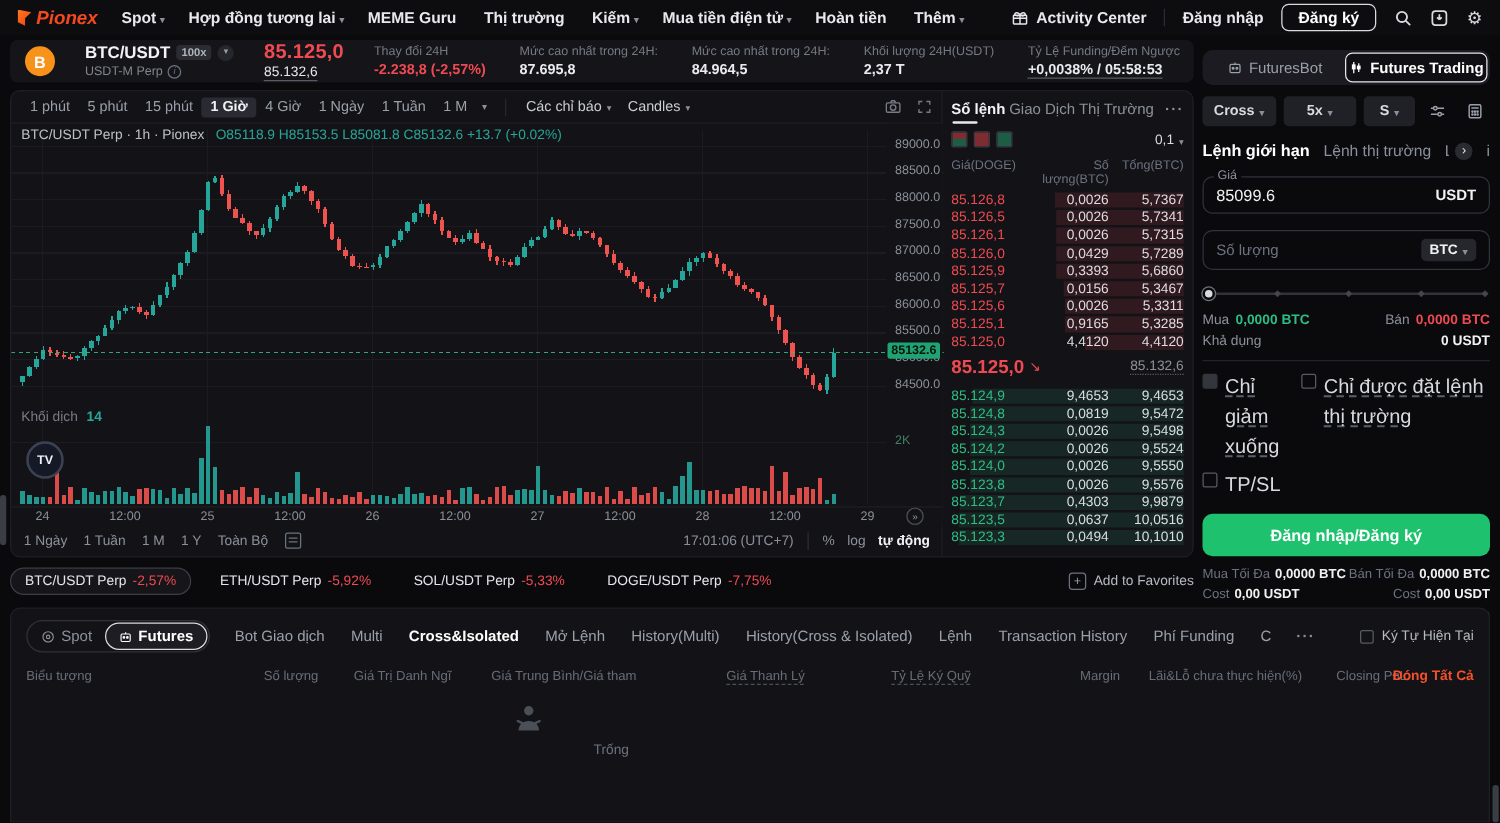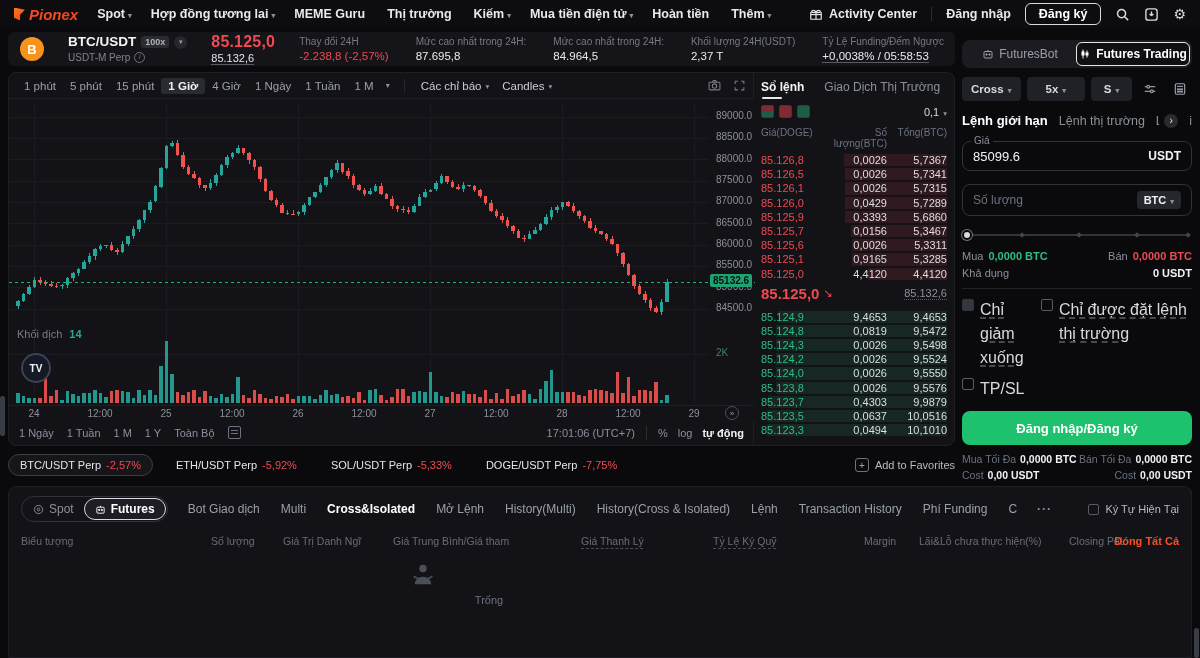--- a/index.html
+++ b/index.html
@@ -28,21 +28,21 @@
   .pair-name{font-size:13.5px;font-weight:700;color:#f2f3f5;white-space:nowrap}
   .lev-badge{background:#2b2b32;color:#aeb3bb;font-size:9px;padding:1px 4px;border-radius:3px;font-weight:600}
   .caret-circle{width:13px;height:13px;border-radius:50%;background:#26262d;color:#9aa0aa;font-size:7px;display:flex;align-items:center;justify-content:center}
   .pair-sub{display:flex;gap:4px;align-items:center;font-size:10px;color:#80858e;margin-top:2px}
   .info-dot{width:11px;height:11px;border:1px solid #6b7280;border-radius:50%;font-size:7.5px;color:#6b7280;display:flex;align-items:center;justify-content:center;font-style:italic}
   .pricebox{line-height:1}
   .price-main{font-size:16px;font-weight:bold;color:#ef4a52;letter-spacing:.2px}
   .price-mark{font-size:11px;color:#e4e6ea;border-bottom:1px solid #565b64;width:fit-content;margin-top:3px}
   .stats{display:flex;gap:27px}
   .stat .lb{font-size:10px;color:#757a84;white-space:nowrap}
-  .stat .vl{font-size:11.5px;font-weight:400;margin-top:3px;white-space:nowrap;color:#e9ebee;width:fit-content}
+  .stat .vl{font-size:11.5px;font-weight:700;margin-top:3px;white-space:nowrap;color:#e9ebee;width:fit-content}
   .vl.red{color:#ef4a52}
   .vl.underline{border-bottom:1px solid #565b64}
   .guide{margin-left:auto;display:flex;gap:6px;color:#d8dadd;font-size:11.5px;align-items:center;white-space:nowrap}
   
   #main{position:absolute;left:8px;top:72px;width:947px;height:374px;background:#131317;border:1px solid #1e1e25;border-radius:8px;overflow:hidden}
   #chartcol{position:absolute;left:0;top:0;width:745px;height:100%}
   #tvtoolbar{height:26px;border-bottom:1px solid #1e1e25;display:flex;align-items:center;padding:0 8px;gap:1px}
   .intv{padding:2px 7px;border-radius:3px;color:#9aa0aa;font-size:11.5px;white-space:nowrap}
   .intv.active{background:#2a2a32;color:#f0f1f3;font-weight:700}
   .intv-caret{color:#8a8f98;font-size:8px;padding:0 4px}
@@ -65,21 +65,21 @@
   .jumpbtn{position:absolute;left:716px;top:307px;width:14px;height:14px;border:1px solid #4a4f57;border-radius:50%;color:#9aa0aa;font-size:8px;display:flex;align-items:center;justify-content:center;z-index:3}
   #chartbottom{position:absolute;bottom:0;left:0;width:745px;height:26px;border-top:1px solid #1e1e25;display:flex;align-items:center;padding:0 10px;gap:13px;font-size:11px;color:#8b909a}
   .rbtns{display:flex;gap:13px}
   .rb{white-space:nowrap}
   .cal-ico{width:13px;height:13px;border:1px solid #6b7280;border-radius:2px;position:relative}
   .cal-ico::after{content:"";position:absolute;left:2px;top:3px;width:7px;height:1px;background:#6b7280;box-shadow:0 3px 0 #6b7280}
   .cb-right{margin-left:auto;display:flex;gap:11px;align-items:center}
   .axis-opt.active{color:#f0f1f3;font-weight:700}
   
   #orderbook{position:absolute;right:0;top:0;width:201px;height:100%;border-left:1px solid #1e1e25;padding:7px 7px 0}
-  .ob-tabs{display:flex;gap:20px;align-items:center;font-size:12px}
+  .ob-tabs{display:flex;gap:3px;align-items:center;font-size:12px}
   .ob-tab{color:#8b909a;white-space:nowrap}
   .ob-tab.active{color:#f2f3f5;font-weight:700;position:relative}
   .ob-tab.active::after{content:"";position:absolute;left:1px;width:20px;height:2px;background:#e8e9ec;bottom:-5px;border-radius:1px}
   .ob-menu{margin-left:auto;color:#8b909a;letter-spacing:1px;font-weight:700}
   .ob-iconrow{display:flex;gap:5px;margin-top:11px;align-items:flex-end}
   .ob-ico{width:13px;height:13px;border:1px solid #3a3a42;border-radius:2px}
   .ob-ico.i1{background:linear-gradient(180deg,#7e2c31 0 50%,#1d5c45 50% 100%)}
   .ob-ico.i2{background:linear-gradient(180deg,#7e2c31 0 100%)}
   .ob-ico.i3{background:linear-gradient(180deg,#1d5c45 0 100%)}
   .ob-tick{margin-left:auto;color:#d8dadd;font-size:11px;display:flex;gap:4px;align-items:center}
@@ -741,20 +741,24 @@
           <rect x="645.2" y="204.2" width="3.6" height="3.6" fill="#ef5350"></rect>
           <rect x="645.2" y="278.2" width="3.6" height="20.8" fill="#ef5350" opacity="0.9"></rect>
           <line x1="652.5" x2="652.5" y1="194.8" y2="210.9" stroke="#26a69a"></line>
           <rect x="650.7" y="197.7" width="3.6" height="10.1" fill="#26a69a"></rect>
           <rect x="650.7" y="295.8" width="3.6" height="3.2" fill="#26a69a" opacity="0.9"></rect>
           <line x1="658" x2="658" y1="174.7" y2="198.3" stroke="#26a69a"></line>
           <rect x="656.2" y="178.0" width="3.6" height="19.7" fill="#26a69a"></rect>
           <rect x="656.2" y="290.9" width="3.6" height="8.1" fill="#26a69a" opacity="0.9"></rect>
           <line x1="0" x2="746" y1="178.0" y2="178.0" stroke="#2bbd7e" stroke-dasharray="3,3" opacity=".9"></line>
         </svg>
+      <div class="legend">
+        <span>BTC/USDT Perp · 1h · Pionex</span>
+        <span class="ohlc">O85118.9  H85153.5  L85081.8  C85132.6  +13.7 (+0.02%)</span>
+      </div>
       <div class="volrow">
         <span>Khối dịch</span><b>14</b>
       </div>
       <div id="paxis">
           <div class="ptick" style="top: 11px;">89000.0</div>
           <div class="ptick" style="top: 32.335px;">88500.0</div>
           <div class="ptick" style="top: 53.67px;">88000.0</div>
           <div class="ptick" style="top: 75.005px;">87500.0</div>
           <div class="ptick" style="top: 96.34px;">87000.0</div>
           <div class="ptick" style="top: 117.675px;">86500.0</div>

